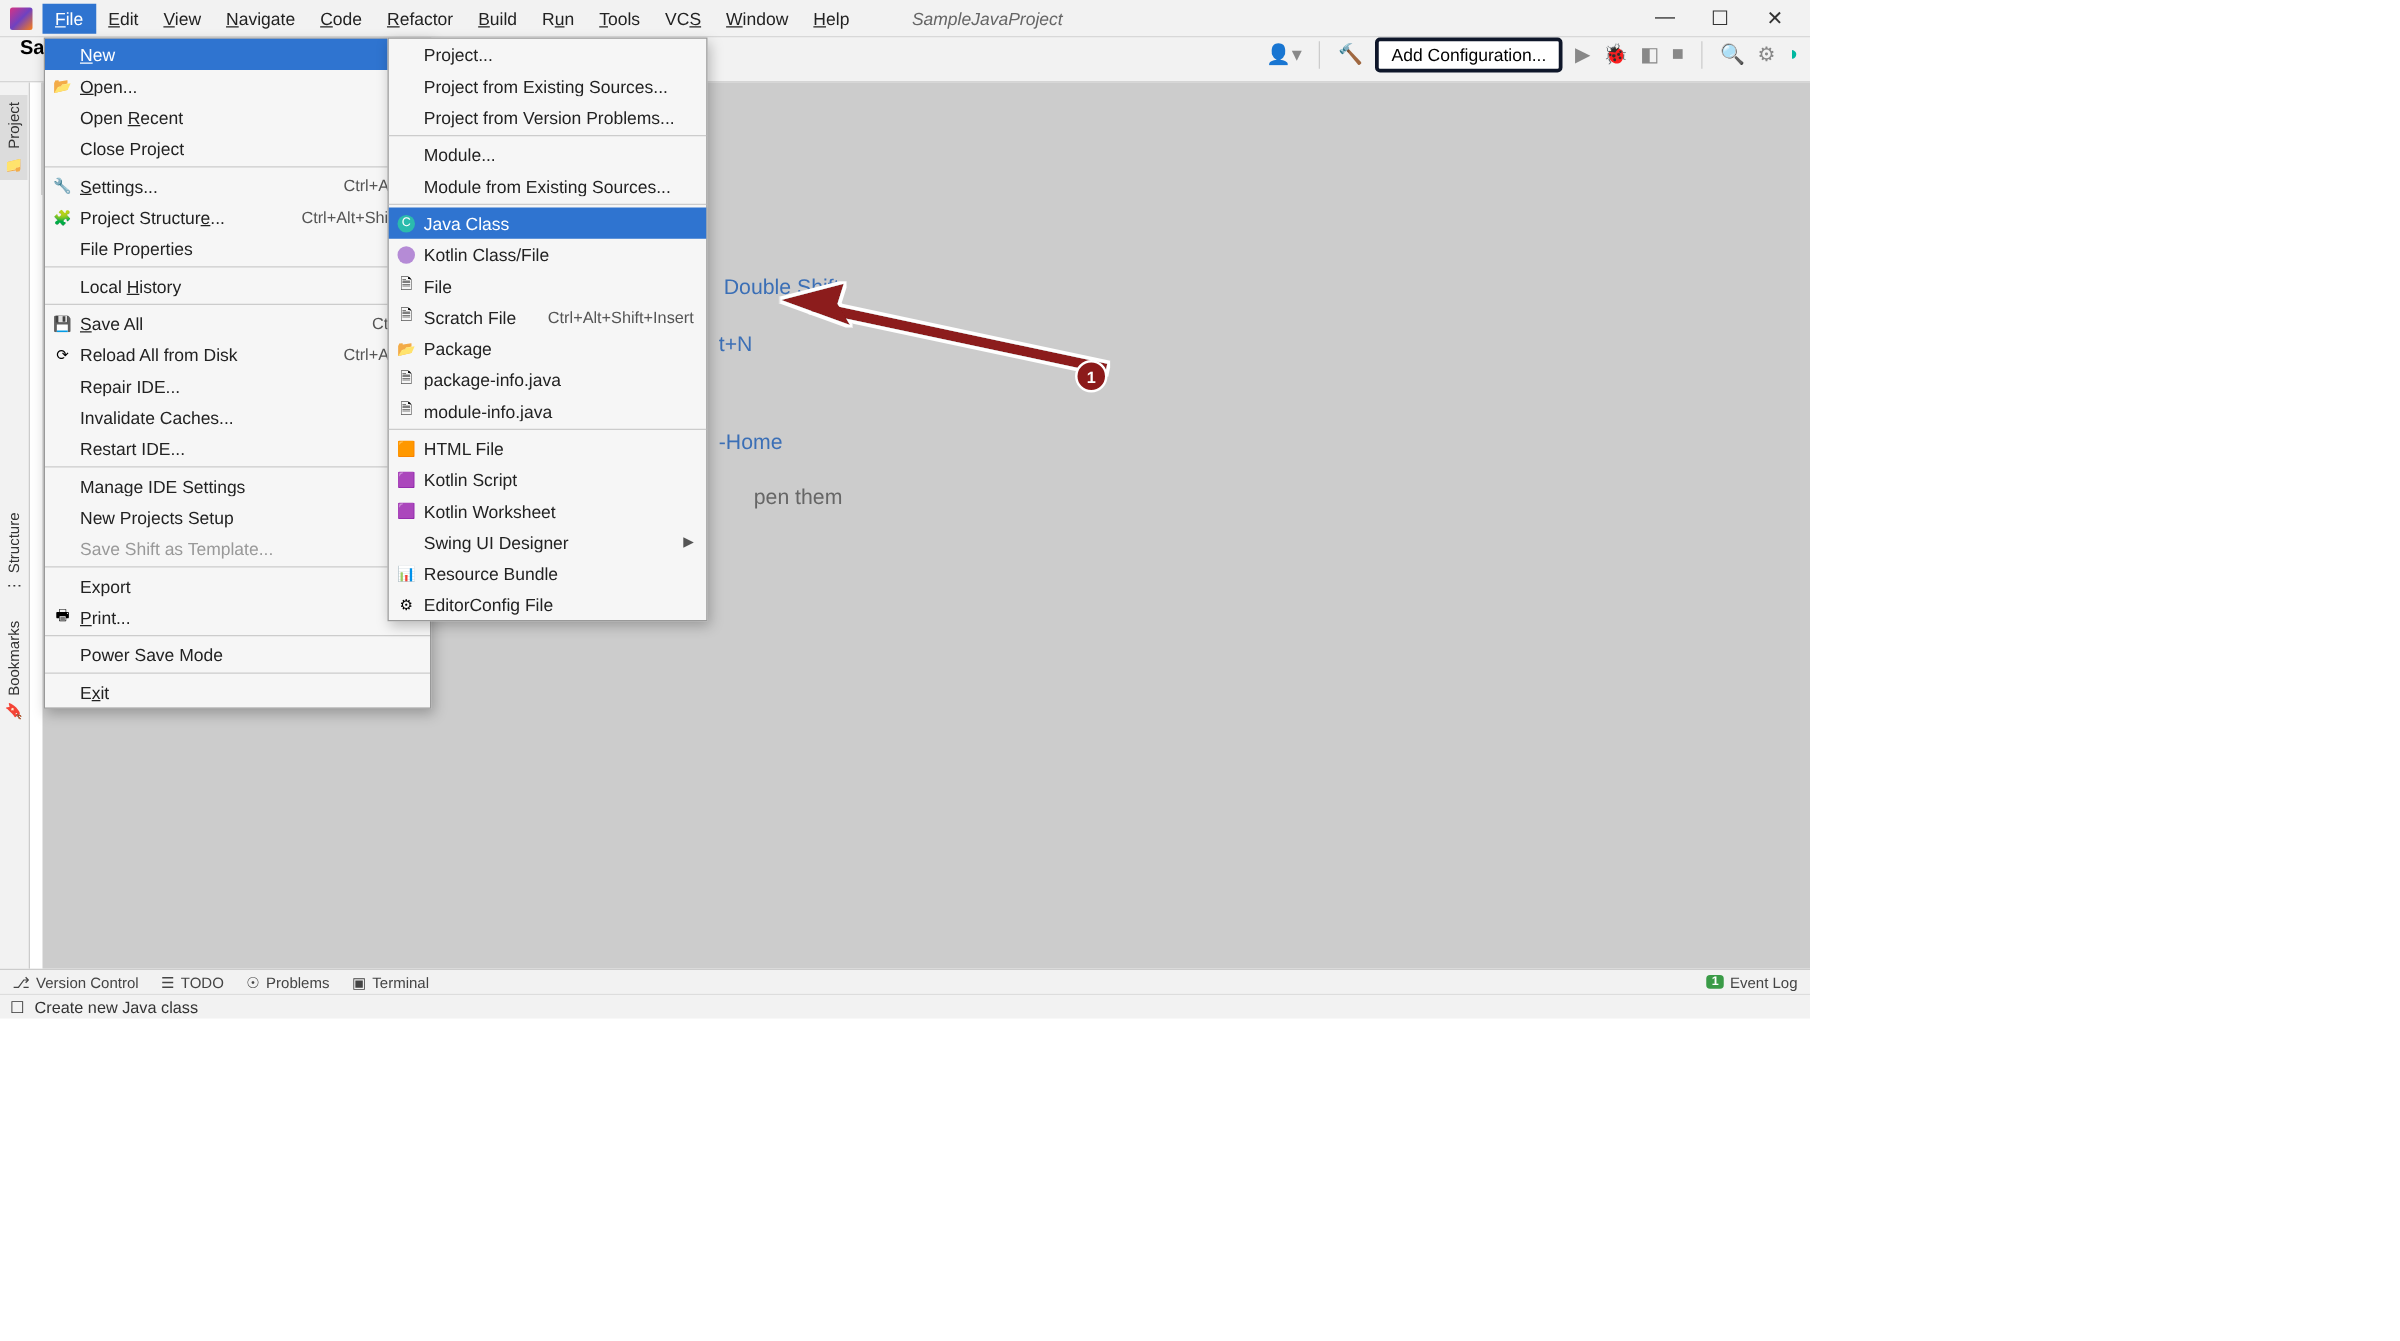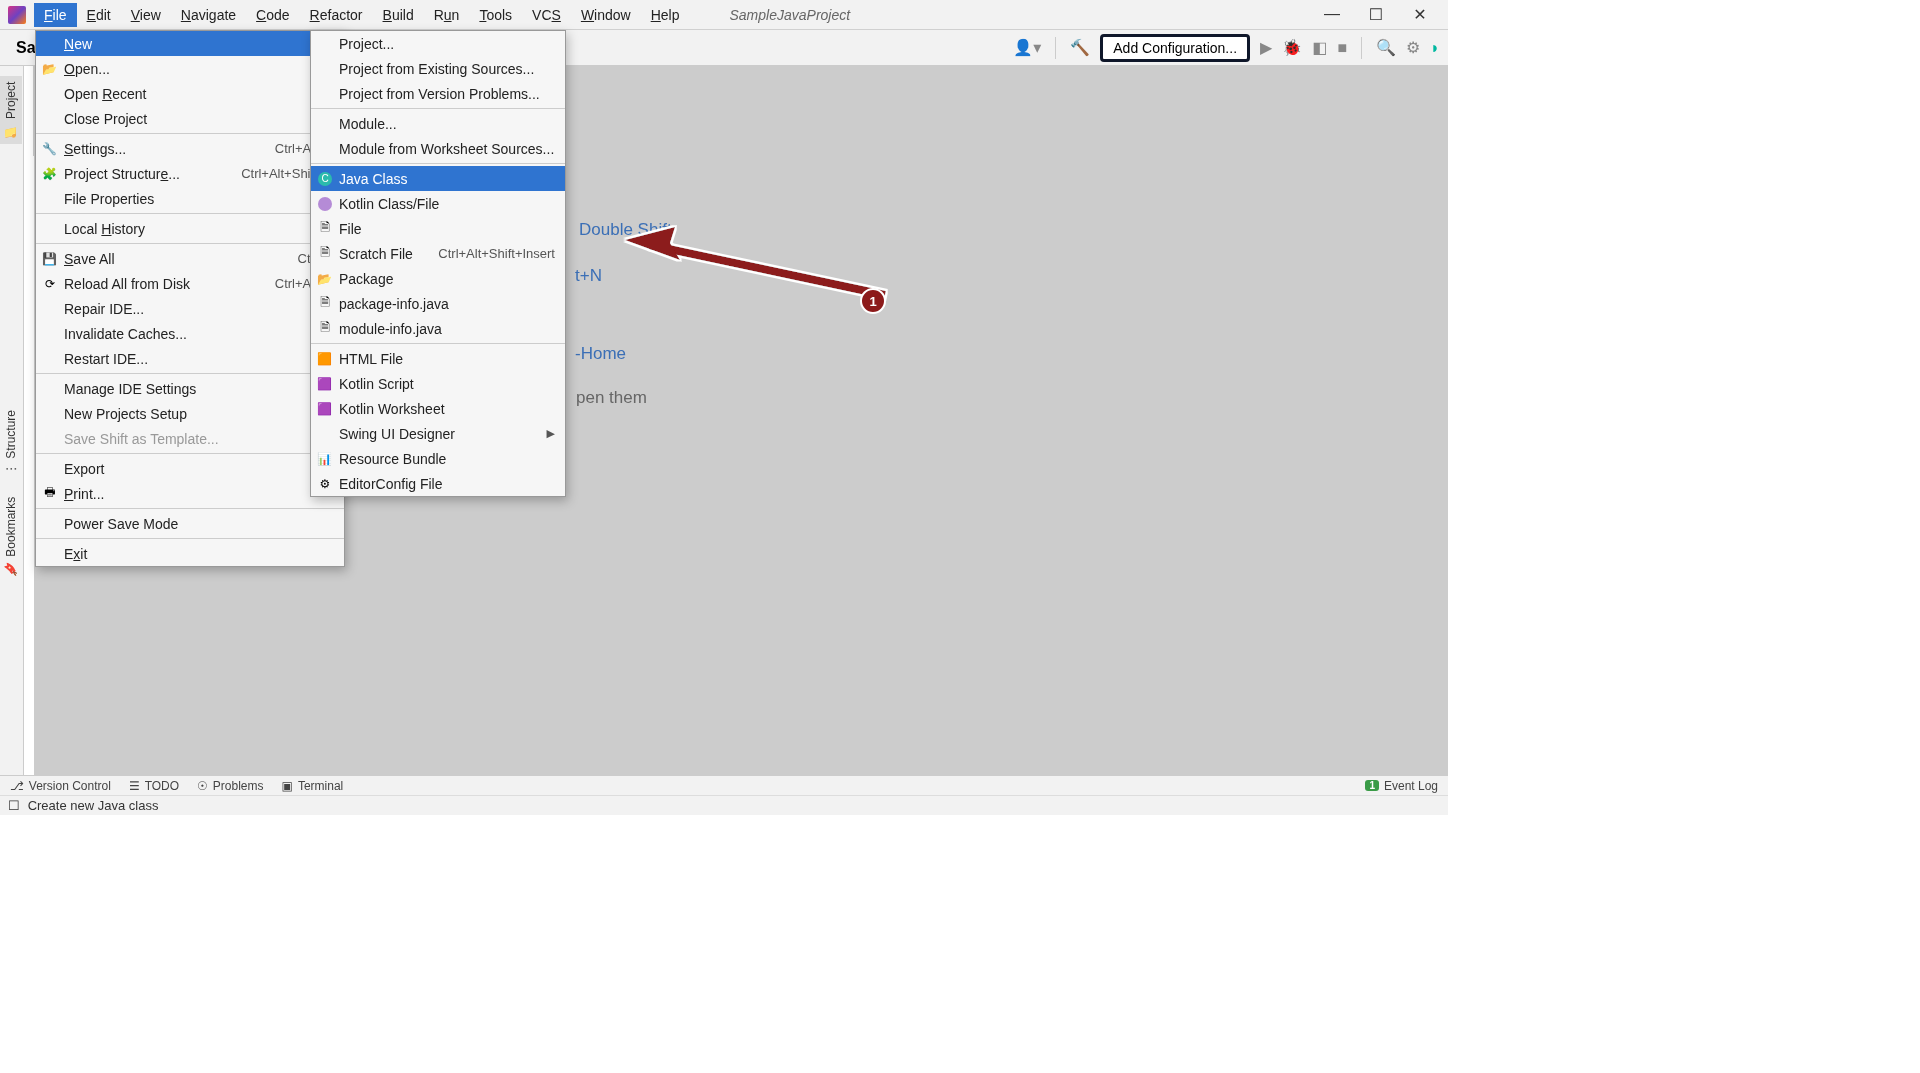--- a/index.html
+++ b/index.html
@@ -8,40 +8,40 @@
 
 .menubar { height: 30px; background: #f2f2f2; display: flex; align-items: center; border-bottom: 1px solid #d0d0d0; }
 .app-icon { width: 18px; height: 18px; margin: 0 8px; background: linear-gradient(135deg,#d63384,#6f42c1,#fd7e14); border-radius: 2px; }
 .menubar-item { padding: 4px 10px; color: #222; cursor: default; }
 .menubar-item.active { background: #2f74d0; color: #fff; }
 .menubar-title { margin-left: 40px; color: #666; font-style: italic; }
 .win-controls { margin-left: auto; display: flex; gap: 20px; padding-right: 16px; font-size: 16px; color: #333; }
 .win-btn { width: 24px; text-align: center; }
 
 
-.toolbar { height: 36px; background: #f2f2f2; display: flex; align-items: center; padding: 0 8px; border-bottom: 1px solid #ccc; }
+.toolbar { height: 36px; background: #f2f2f2; display: flex; align-items: flex-start; padding: 0 8px; border-bottom: 1px solid #ccc; }
 .breadcrumb { font-weight: bold; font-size: 16px; padding-left: 8px; }
 .toolbar-right { margin-left: auto; display: flex; align-items: center; gap: 10px; }
 .toolbar-icon { color: #888; font-size: 16px; }
 .add-config { border: 3px solid #0f172a; background: #fff; border-radius: 4px; padding: 3px 10px; font-size: 14px; }
 .sep { width: 1px; height: 22px; background: #ccc; margin: 0 4px; }
 
 
 .left-stripe { position: absolute; left: 0; top: 66px; bottom: 40px; width: 24px; background: #f2f2f2; border-right: 1px solid #ccc; }
 .stripe-label { writing-mode: vertical-rl; transform: rotate(180deg); font-size: 12px; color: #333; padding: 6px 4px; display: flex; align-items: center; gap: 4px; }
 .stripe-item { margin-top: 10px; }
 .stripe-active { background: #dcdcdc; }
 
 
 .project-stub { position: absolute; left: 24px; top: 66px; width: 10px; height: 90px; background: #fff; border-right: 1px solid #ccc; }
 
 
 .editor { position: absolute; left: 34px; right: 0; top: 66px; bottom: 40px; background: #cccccc; }
 .hint-line { position: absolute; color: #3b6fb6; font-size: 17px; }
-.hint-gray { color: #666; }
+.hint-gray { color: #666; margin-left: 27px; }
 
 
 .menu { position: absolute; background: #f6f6f6; border: 1px solid #999; box-shadow: 2px 4px 10px rgba(0,0,0,0.25); }
 .menu-file { left: 35px; top: 30px; width: 310px; }
 .menu-new { left: 310px; top: 30px; width: 256px; }
 .menu-item { display: flex; align-items: center; height: 25px; padding: 0 10px 0 6px; gap: 6px; cursor: default; }
 .menu-item .mi-icon { width: 16px; height: 16px; display: inline-flex; align-items: center; justify-content: center; font-size: 12px; }
 .menu-item .mi-label { flex: 1; color: #222; white-space: nowrap; overflow: hidden; }
 .menu-item .mi-sc { color: #555; font-size: 13px; }
 .menu-item .mi-arrow { color: #555; font-size: 11px; }
@@ -253,21 +253,21 @@
       <span class="mi-icon"></span>
       <span class="mi-label">Project from Version Problems...</span>
     </div>
     <div class="menu-sep"></div>
     <div class="menu-item">
       <span class="mi-icon"></span>
       <span class="mi-label">Module...</span>
     </div>
     <div class="menu-item">
       <span class="mi-icon"></span>
-      <span class="mi-label">Module from Worksheet Sources...</span>
+      <span class="mi-label">Module from Existing Sources...</span>
     </div>
     <div class="menu-sep"></div>
     <div class="menu-item hl">
       <span class="mi-icon">
         <span class="circ" style="width:14px;height:14px;background:#2bbbad;color:#fff;font-size:10px;line-height:14px;text-align:center;display:inline-block">C</span>
       </span>
       <span class="mi-label">Java Class</span>
     </div>
     <div class="menu-item">
       <span class="mi-icon">

